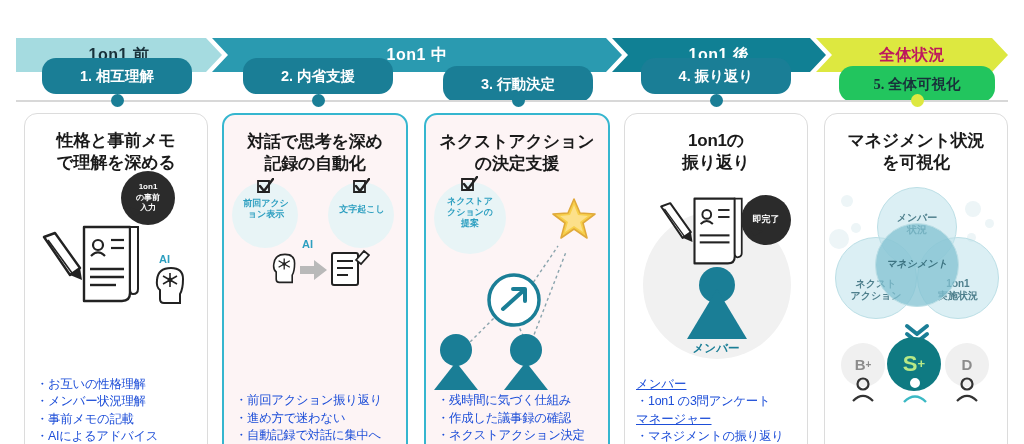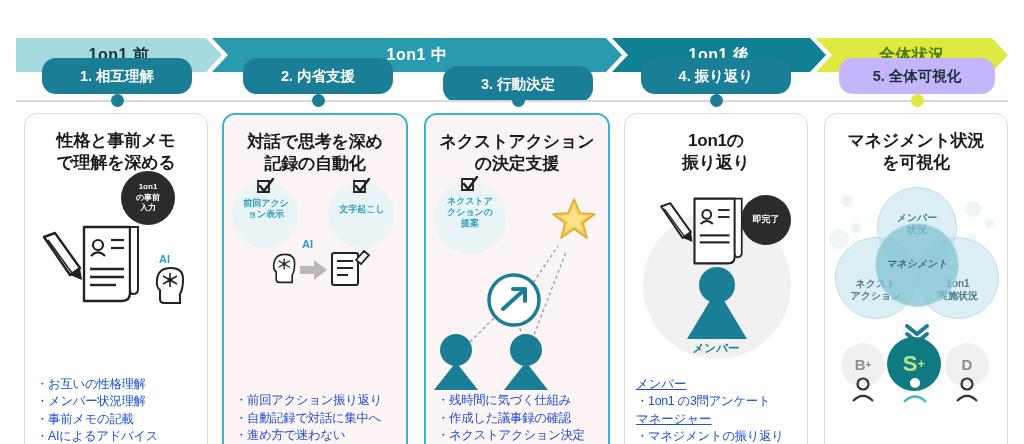--- a/index.html
+++ b/index.html
@@ -85,38 +85,38 @@
   <div class="banner">
     <div class="seg" id="seg0" style="left: 0px; width: 206px; clip-path: polygon(0px 0px, 190px 0px, 206px 17px, 190px 34px, 0px 34px); background: rgb(165, 219, 224); color: rgb(24, 49, 58);">
       <span class="lbl">1on1 前</span>
     </div>
     <div class="seg" id="seg1" style="left: 196px; width: 410px; clip-path: polygon(0px 0px, 394px 0px, 410px 17px, 394px 34px, 0px 34px, 16px 17px); background: rgb(42, 154, 176); color: rgb(255, 255, 255);">
       <span class="lbl">1on1 中</span>
     </div>
     <div class="seg" id="seg2" style="left: 596px; width: 214px; clip-path: polygon(0px 0px, 198px 0px, 214px 17px, 198px 34px, 0px 34px, 16px 17px); background: rgb(16, 128, 148); color: rgb(255, 255, 255);">
       <span class="lbl">1on1 後</span>
     </div>
-    <div class="seg" id="seg3" style="left: 800px; width: 192px; clip-path: polygon(0px 0px, 176px 0px, 192px 17px, 176px 34px, 0px 34px, 16px 17px); background: rgb(221, 232, 64); color: #4d7c0f;">
+    <div class="seg" id="seg3" style="left: 800px; width: 192px; clip-path: polygon(0px 0px, 176px 0px, 192px 17px, 176px 34px, 0px 34px, 16px 17px); background: rgb(221, 232, 64); color: #be185d;">
       <span class="lbl">全体状況</span>
     </div>
   </div>
 
   <div class="pill" id="pill0" style="left: 42px; width: 150px; top: 58px; background: rgb(26, 126, 150); color: rgb(255, 255, 255);">
     <span>1. 相互理解</span>
   </div>
   <div class="pill" id="pill1" style="left: 243px; width: 150px; top: 58px; background: rgb(26, 126, 150); color: rgb(255, 255, 255);">
     <span>2. 内省支援</span>
   </div>
   <div class="pill" id="pill2" style="left: 443px; width: 150px; top: 66px; background: rgb(26, 126, 150); color: rgb(255, 255, 255);">
     <span>3. 行動決定</span>
   </div>
   <div class="pill" id="pill3" style="left: 641px; width: 150px; top: 58px; background: rgb(26, 126, 150); color: rgb(255, 255, 255);">
     <span>4. 振り返り</span>
   </div>
-  <div class="pill" id="pill4" style="left: 839px; width: 156px; top: 58px; background: #c4b5fd; color: rgb(24, 49, 58);">
+  <div class="pill" id="pill4" style="left: 839px; width: 156px; top: 66px; background: #22c55e; color: rgb(24, 49, 58); font-family: Liberation Serif, serif;">
     <span>5. 全体可視化</span>
   </div>
 
   <div class="rule"></div>
   <div class="dot" id="dot0" style="left: 111px; background: rgb(26, 126, 150);"></div>
   <div class="dot" id="dot1" style="left: 312px; background: rgb(26, 126, 150);"></div>
   <div class="dot" id="dot2" style="left: 512px; background: rgb(26, 126, 150);"></div>
   <div class="dot" id="dot3" style="left: 710px; background: rgb(26, 126, 150);"></div>
   <div class="dot" id="dot4" style="left: 911px; background: rgb(221, 232, 64);"></div>
 
@@ -206,22 +206,22 @@
         <rect x="4" y="5" width="26" height="32" rx="2" fill="#fff" stroke="#222" stroke-width="2"></rect>
         <line x1="9" y1="13" x2="25" y2="13" stroke="#222" stroke-width="2"></line>
         <line x1="9" y1="20" x2="25" y2="20" stroke="#222" stroke-width="2"></line>
         <line x1="9" y1="27" x2="20" y2="27" stroke="#222" stroke-width="2"></line>
         <path d="M28 12 l8 -9 l5 4 l-8 9 z" fill="#fff" stroke="#222" stroke-width="1.8"></path>
       </svg>
 
       </div>
     <div class="bullets">
       <div class="bl">・前回アクション振り返り</div>
+      <div class="bl">・進め方で迷わない</div>
       <div class="bl">・自動記録で対話に集中へ</div>
-      <div class="bl">・進め方で迷わない</div>
     </div>
   </div>
 
   <div class="card accent" style="left:424px;width:186px;">
     <div class="card-title">ネクストアクション<br>の決定支援</div>
     <div class="card-art">
       <div class="blob" style="left:8px;top:6px;width:72px;height:72px;"></div>
       <svg class="abs" style="left:34px;top:0px;" width="18" height="18" viewBox="0 0 18 18">
         <path d="M2 3 h11 v11 h-11 z" fill="none" stroke="#222" stroke-width="1.8"></path>
         <path d="M4 8 l4 5 l9 -12" fill="none" stroke="#222" stroke-width="2.4" stroke-linecap="round"></path>

